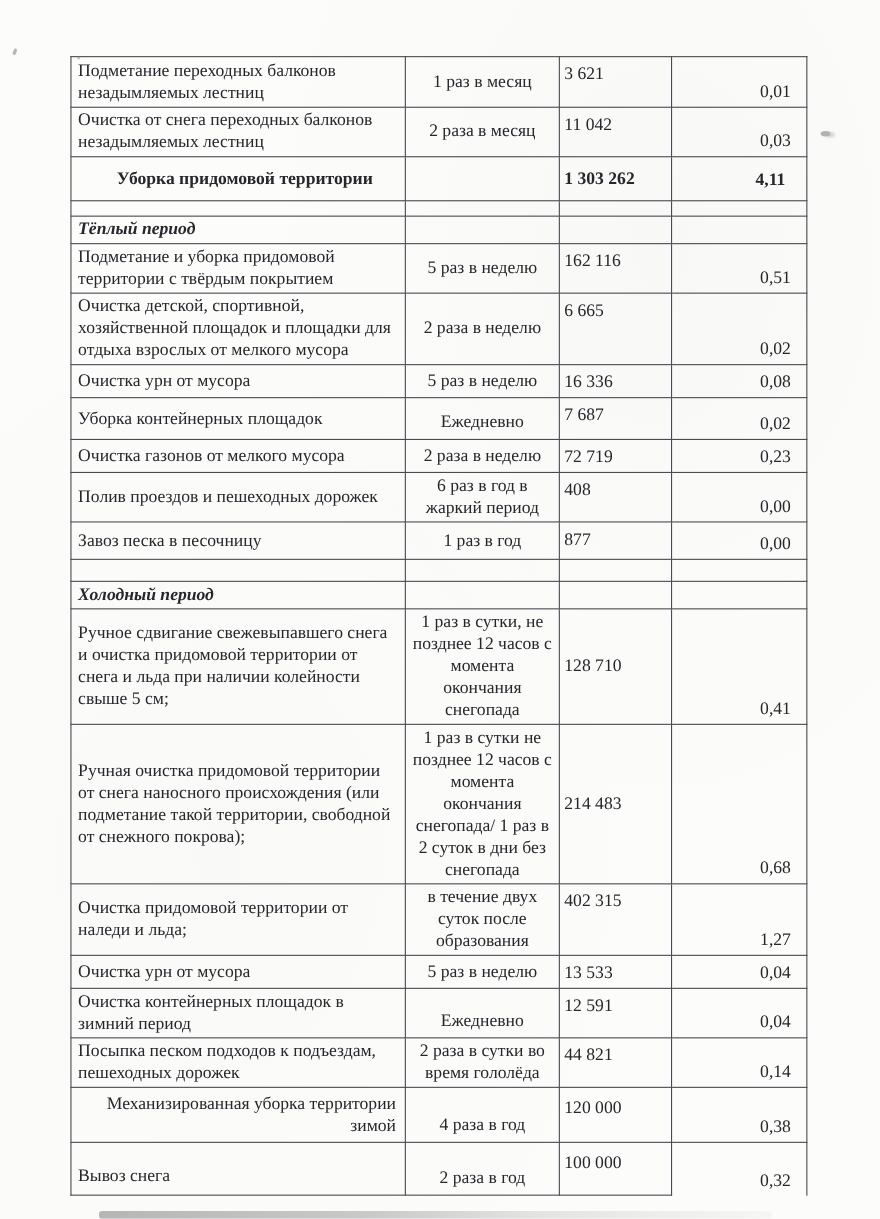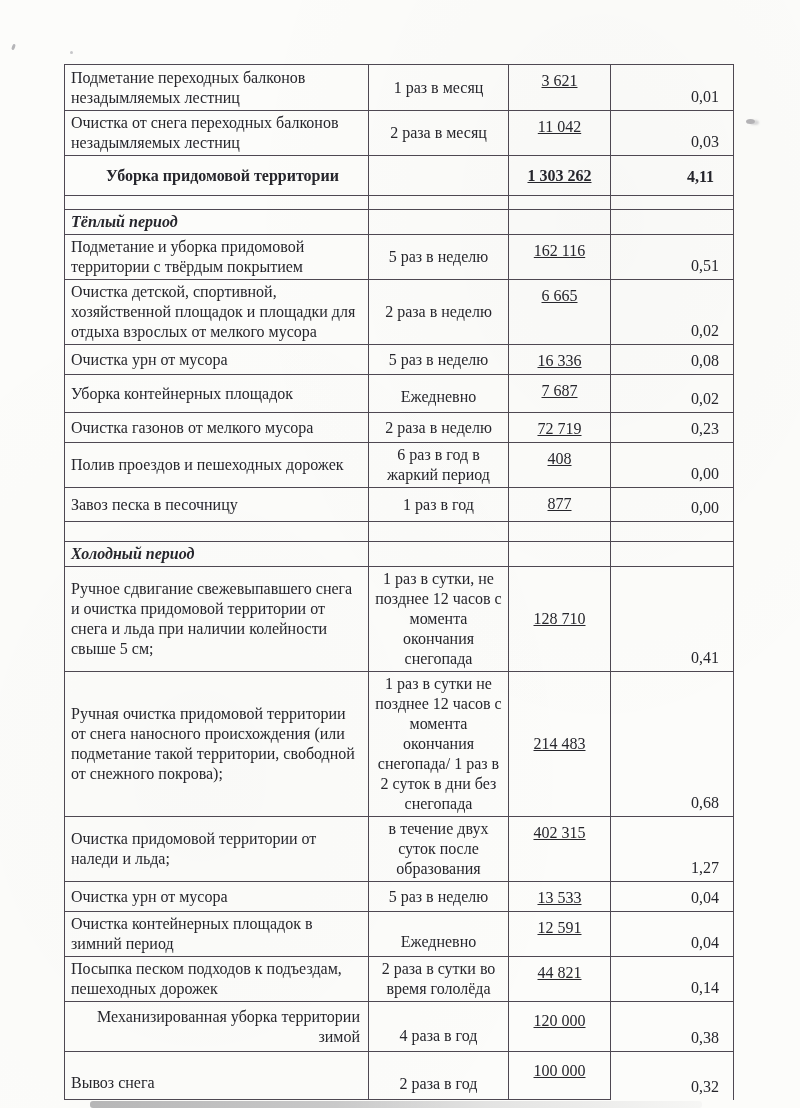--- a/index.html
+++ b/index.html
@@ -13,41 +13,41 @@
     width: 800px; height: 1108px;
     overflow: hidden;
     background:
       radial-gradient(ellipse at 75% 20%, rgba(0,0,0,0.015), transparent 45%),
       radial-gradient(ellipse at 25% 70%, rgba(0,0,0,0.012), transparent 50%),
       #fcfcfa;
     color: #26262c;
   }
   table.tariff {
     position: absolute;
-    left: 64px; top: 64px;
+    left: 64px; top: 51px;
     width: 669px;
     border-collapse: collapse;
     table-layout: fixed;
   }
   col.c-name   { width: 304px; }
   col.c-freq   { width: 140px; }
   col.c-amount { width: 102px; }
   col.c-rate   { width: 123px; }
 
   td {
     border: 1px solid #4e4852;
     font-size: 16px;
     line-height: 20px;
     padding: 2px 4px;
     color: #26262c;
     overflow: hidden;
   }
   td.name   { text-align: left; vertical-align: middle; padding-left: 6px; padding-right: 8px; }
   td.freq   { text-align: center; vertical-align: middle; }
-  td.amount { text-align: center; vertical-align: top; padding-top: 6px; text-decoration: underline; }
+  td.amount { text-align: left; vertical-align: top; padding-top: 6px; }
   td.rate   { text-align: right; vertical-align: bottom; padding-right: 14px; padding-bottom: 3px; }
 
   tr.row-total td { font-weight: bold; }
   tr.row-total td.name { text-align: center; padding-left: 20px; }
   tr.row-total td.amount { vertical-align: middle; padding-top: 2px; }
   tr.row-total td.rate { vertical-align: middle; padding-right: 19px; padding-bottom: 0; }
 
   tr.row-section td.name { font-weight: bold; font-style: italic; vertical-align: middle; margin-left: 48px; }
 
   

